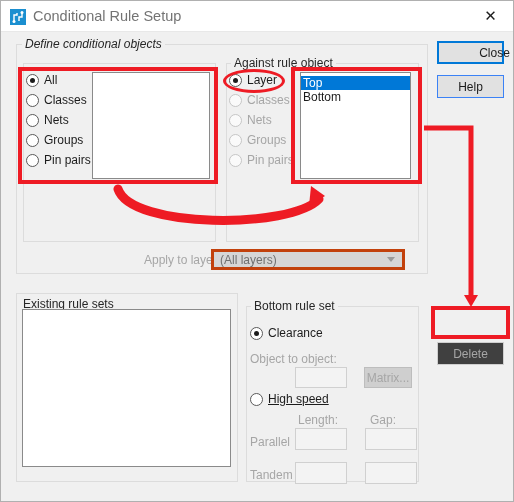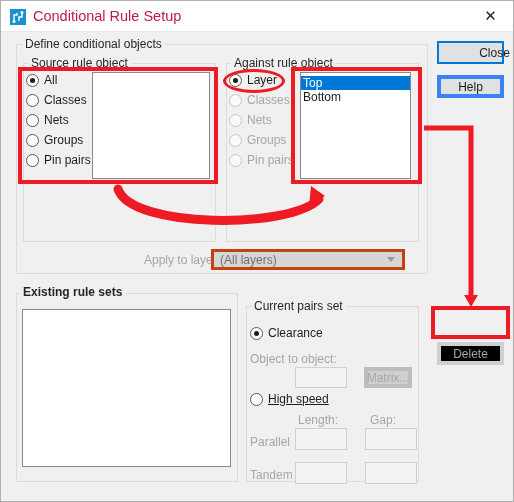--- a/index.html
+++ b/index.html
@@ -27,21 +27,21 @@
   }
   .title-icon {
     position: absolute; left: 9px; top: 8px;
     width: 16px; height: 16px;
     background: #1b8fd0;
     border-radius: 1px;
   }
   .title-icon svg { display:block; }
   .title-text {
     position: absolute; left: 32px; top: 6px;
-    font-size: 14.5px; color: #be185d;
+    font-size: 14.5px; color: #737373;
     line-height: 19px;
     white-space: nowrap;
   }
   .close-x {
     position: absolute; right: 0px; top: 0px;
     width: 45px; height: 30px;
     display: flex; align-items: center; justify-content: center;
     color: #1c1c1c; font-size: 15px;
     cursor: default;
   }
@@ -133,33 +133,33 @@
     width: 0; height: 0;
     border-left: 4px solid transparent;
     border-right: 4px solid transparent;
     border-top: 5px solid #9a9a9a;
   }
 
   
   .btn {
     position: absolute;
     background: #e1e1e1;
-    border: 4px solid #3b82f6;
+    border: 1px solid #3b82f6;
     box-sizing: border-box;
     display: flex; align-items: center; justify-content: center;
     font-size: 12px; color: #1c1c1c;
     cursor: default;
   }
   .btn.focus {
     border: 2px solid #0078d7;
     background: #e1e1e1;
   }
   .btn.disabled {
     color: #a6a6a6;
-    background: #000000;
+    background: #404040;
     border-color: #cfcfcf;
   }
   .btn.gray { background: #cfcfcf; border-color:#bdbdbd; }
 
   
   .tbox {
     position: absolute;
     background: #f3f3f3;
     border: 1px solid #d0d0d0;
     box-sizing: border-box;
@@ -198,24 +198,23 @@
         <path d="M9 12 L9 8 L12 8 L12 4" stroke="#ffffff" stroke-width="1.4" fill="none"></path>
         <circle cx="4" cy="12.4" r="1.5" fill="#ffffff"></circle>
         <circle cx="12" cy="3.6" r="1.5" fill="#ffffff"></circle>
       </svg>
     </div>
     <div class="title-text">Conditional Rule Setup</div>
     <div class="close-x">✕</div>
   </div>
 
   <div class="group" style="left:15px; top:43px; width:412px; height:230px;"></div>
-  <div class="group-label" style="left:21px; top:37px;">Define conditional objects</div>
+  <div class="group-label" style="left:21px; top:37px;font-style:italic;">Define conditional objects</div>
 
   <div class="group" style="left:22px; top:62px; width:193px; height:179px;"></div>
-  <div class="group-label" style="left:27px; top:56px;">Source rule object</div>
 
   <div class="radio checked" style="left:25px; top:72px;">
     <span class="dot"></span>
     <span>All</span>
   </div>
   <div class="radio" style="left:25px; top:92px;">
     <span class="dot"></span>
     <span>Classes</span>
   </div>
   <div class="radio" style="left:25px; top:112px;">
@@ -262,25 +261,25 @@
     <div class="item">Bottom</div>
   </div>
 
   <div class="lbl dim" style="left:143px; top:252px;">Apply to layer:</div>
   <div class="combo" style="left:210px; top:248px; width:194px; height:21px;">
     <span>(All layers)</span>
     <span class="arrow"></span>
   </div>
 
   <div class="group" style="left:15px; top:292px; width:222px; height:189px;"></div>
-  <div class="group-label" style="left:19px; top:285px;font-weight:bold;">Existing rule sets</div>
+  <div class="group-label" style="left:19px; top:297px;">Existing rule sets</div>
   <div class="listbox" style="left:21px; top:308px; width:209px; height:158px;"></div>
 
   <div class="group" style="left:245px; top:305px; width:173px; height:176px;"></div>
-  <div class="group-label" style="left:250px; top:299px;">Current pairs set</div>
+  <div class="group-label" style="left:250px; top:299px;">Bottom rule set</div>
 
   <div class="radio checked" style="left:249px; top:325px;">
     <span class="dot"></span>
     <span>Clearance</span>
   </div>
 
   <div class="lbl dim" style="left:249px; top:351px;">Object to object:</div>
   <div class="tbox" style="left:294px; top:366px; width:52px; height:21px;"></div>
   <div class="btn gray disabled" style="left:363px; top:366px; width:48px; height:21px;">Matrix...</div>
 

